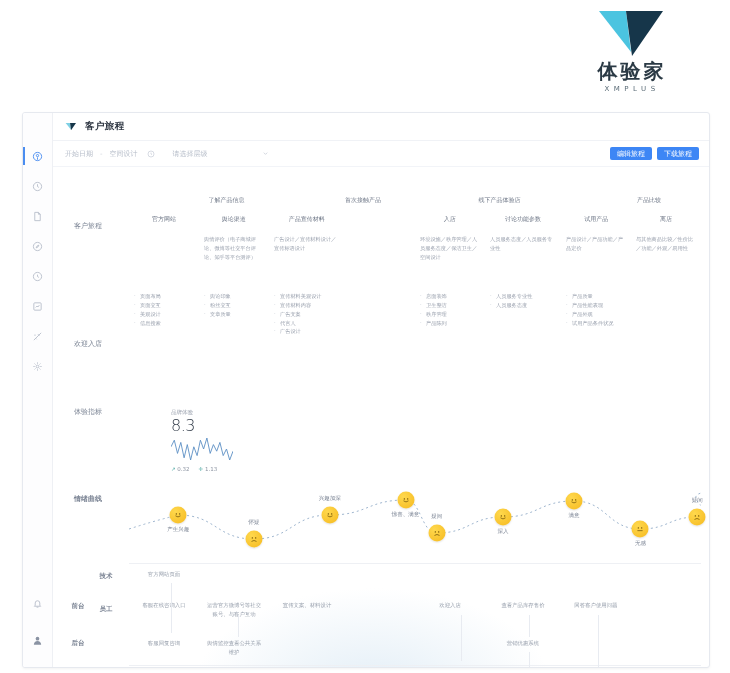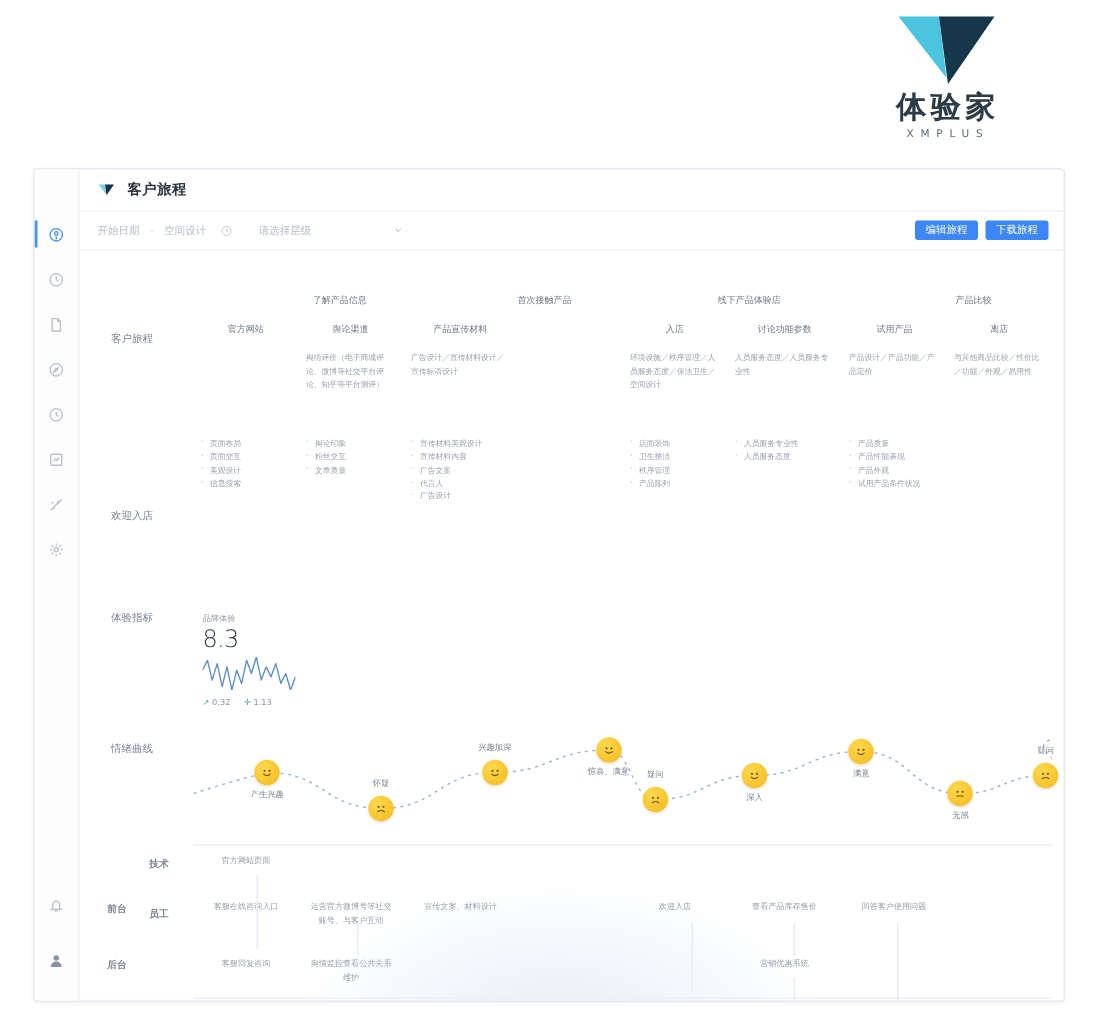--- a/index.html
+++ b/index.html
@@ -146,21 +146,21 @@
   .cell { font-size: 5.2px; color: #9aa1ae; line-height: 1.7; padding: 0 5px; }
   .cell ul { list-style: none; }
   .cell li { position: relative; padding-left: 6px; white-space: nowrap; }
   .cell li::before {
     content: "·"; position: absolute; left: 0; top: -1px; color: #aab0bc;
   }
   .cell p { }
 
   
   .metricrow { position: absolute; left: 76px; right: 8px; display: flex; }
-  .metric { padding: 0 6px; }
+  .metric { padding: 0 6px; margin-left: 36px; }
   .metric .mlabel { font-size: 5.5px; color: #9aa1ae; margin-bottom: 1px; }
   .metric .mval { font-size: 16px; color: #2f3947; font-weight: 300; line-height: 1.1; letter-spacing: -.5px; }
   .metric .mspark { margin-top: 3px; }
   .metric .mfoot { display: flex; gap: 9px; font-size: 5.5px; margin-top: 2px; }
   .mfoot .up { color: #8b93a1; }
   .mfoot .flat { color: #8b93a1; }
   .arrow-up { color: #49a6a0; }
   .plus { color: #49a6a0; }
 
   
@@ -305,21 +305,21 @@
         <button class="btn">下载旅程</button>
       </div>
     </div>
 
     <div class="board">
       <div class="bg-blur"></div>
 
       <div class="rowlabel" style="top:54px;">客户旅程</div>
       <div class="rowlabel" style="top:172px;">欢迎入店</div>
       <div class="rowlabel" style="top:240px;">体验指标</div>
-      <div class="rowlabel" style="top:327px;">情绪曲线</div>
+      <div class="rowlabel" style="top:327px;font-weight:bold;">情绪曲线</div>
       <div class="rowlabel small" style="top:435px; left:-10px; width:70px;">前台</div>
       <div class="rowlabel small" style="top:405px; left:18px; width:70px;">技术</div>
       <div class="rowlabel small" style="top:438px; left:18px; width:70px;">员工</div>
       <div class="rowlabel small" style="top:472px; left:-10px; width:70px;">后台</div>
 
 
       <div class="substagebar">
         <div class="substage" style="flex:3">了解产品信息</div>
         <div class="substage" style="flex:1.2">首次接触产品</div>
         <div class="substage" style="flex:3">线下产品体验店</div>

